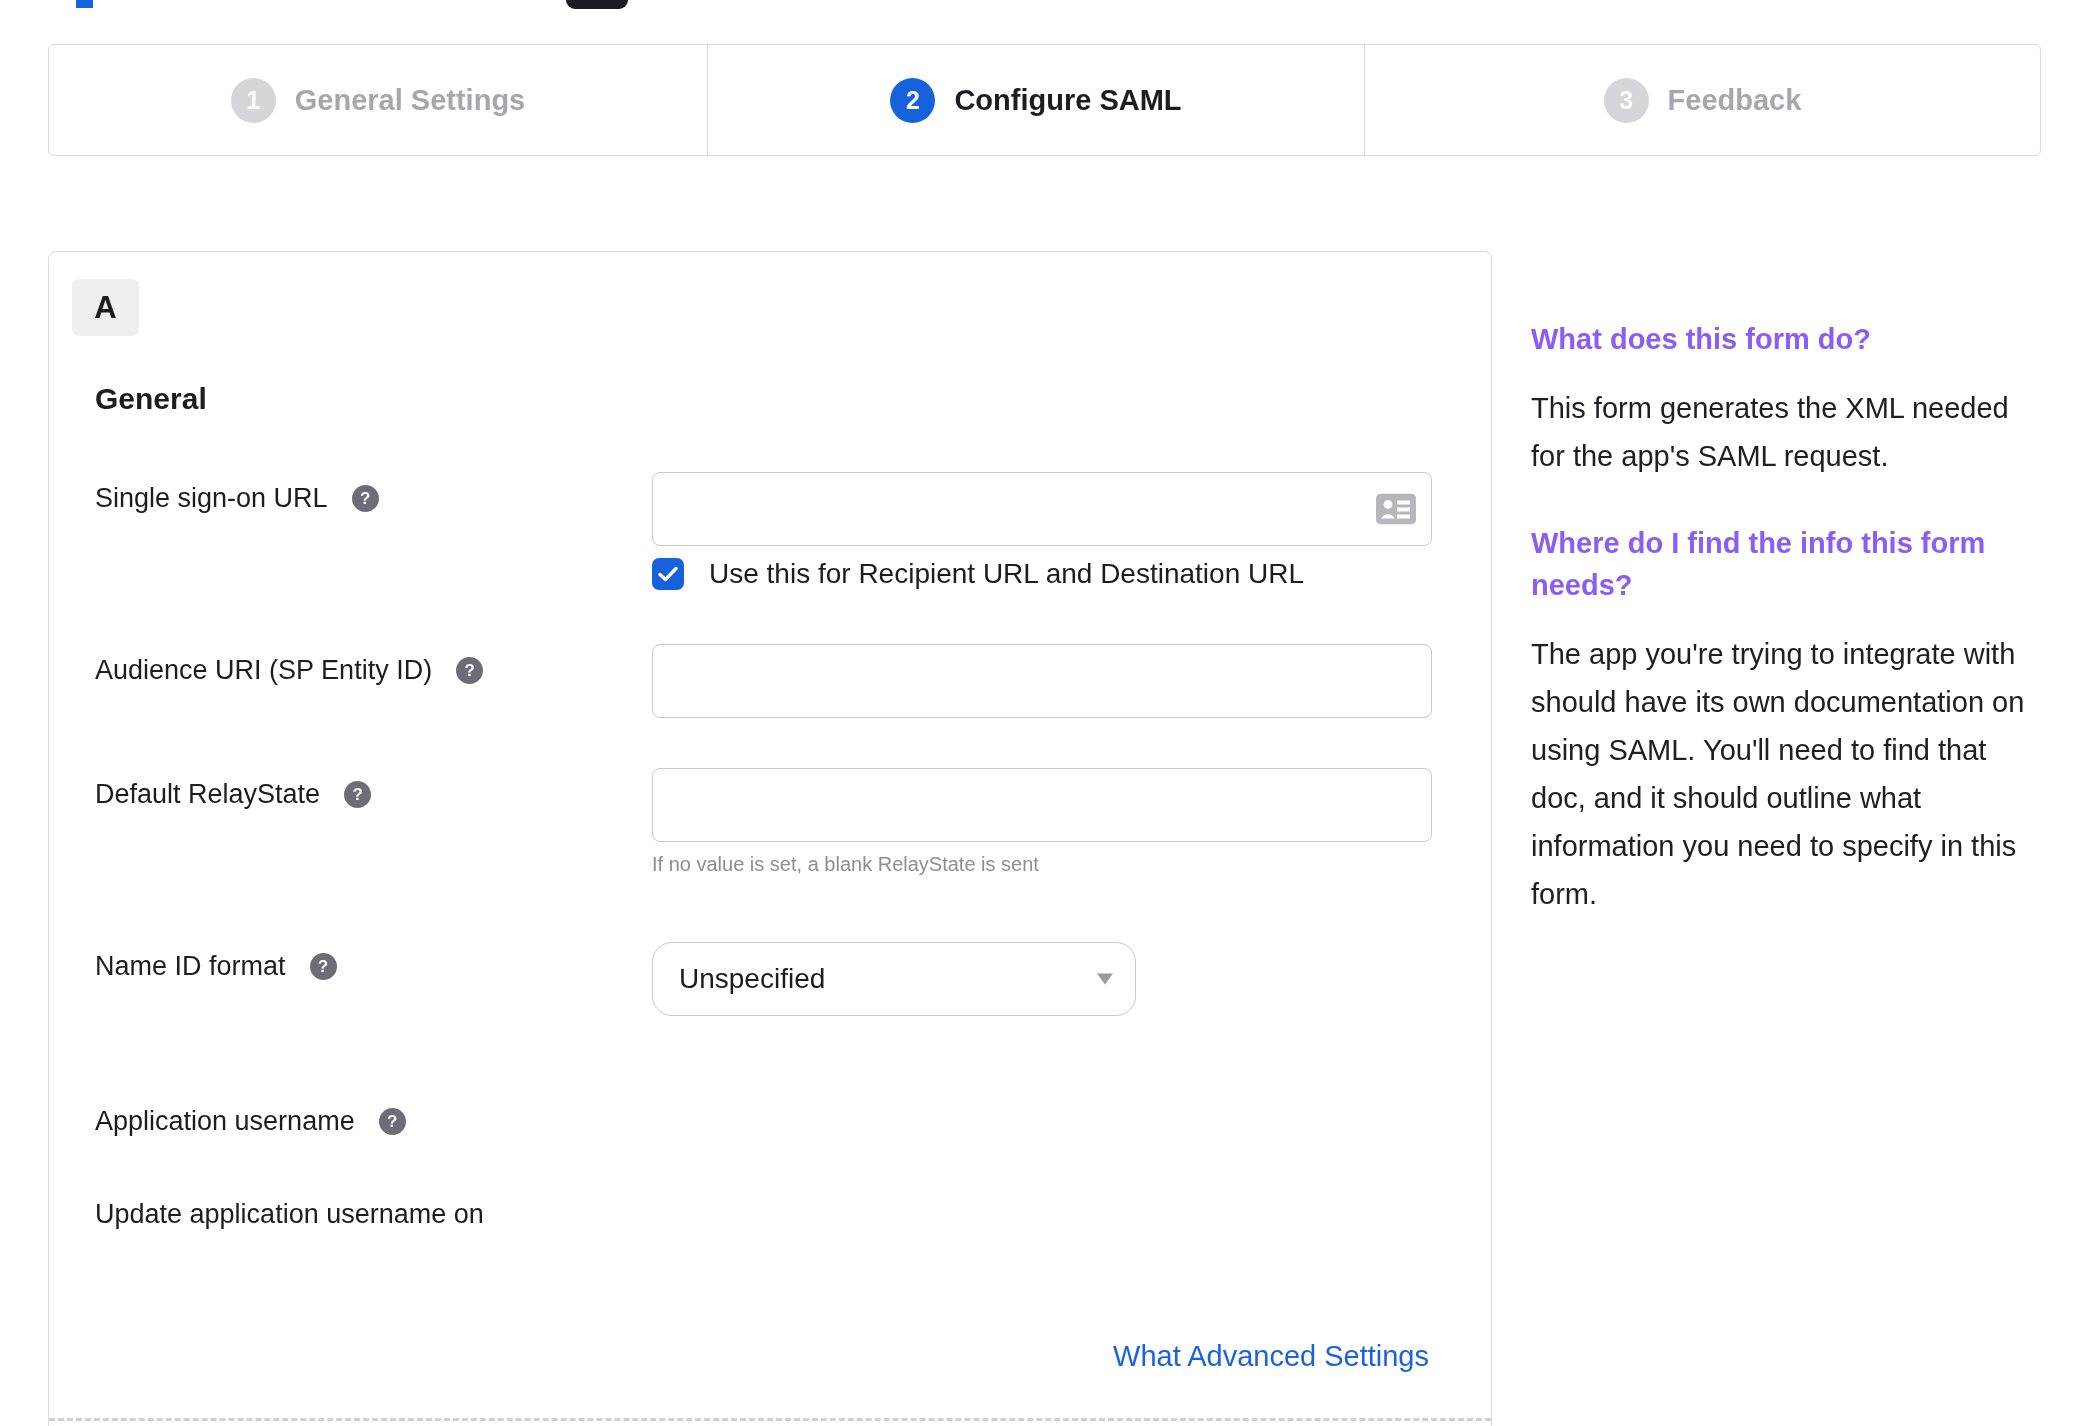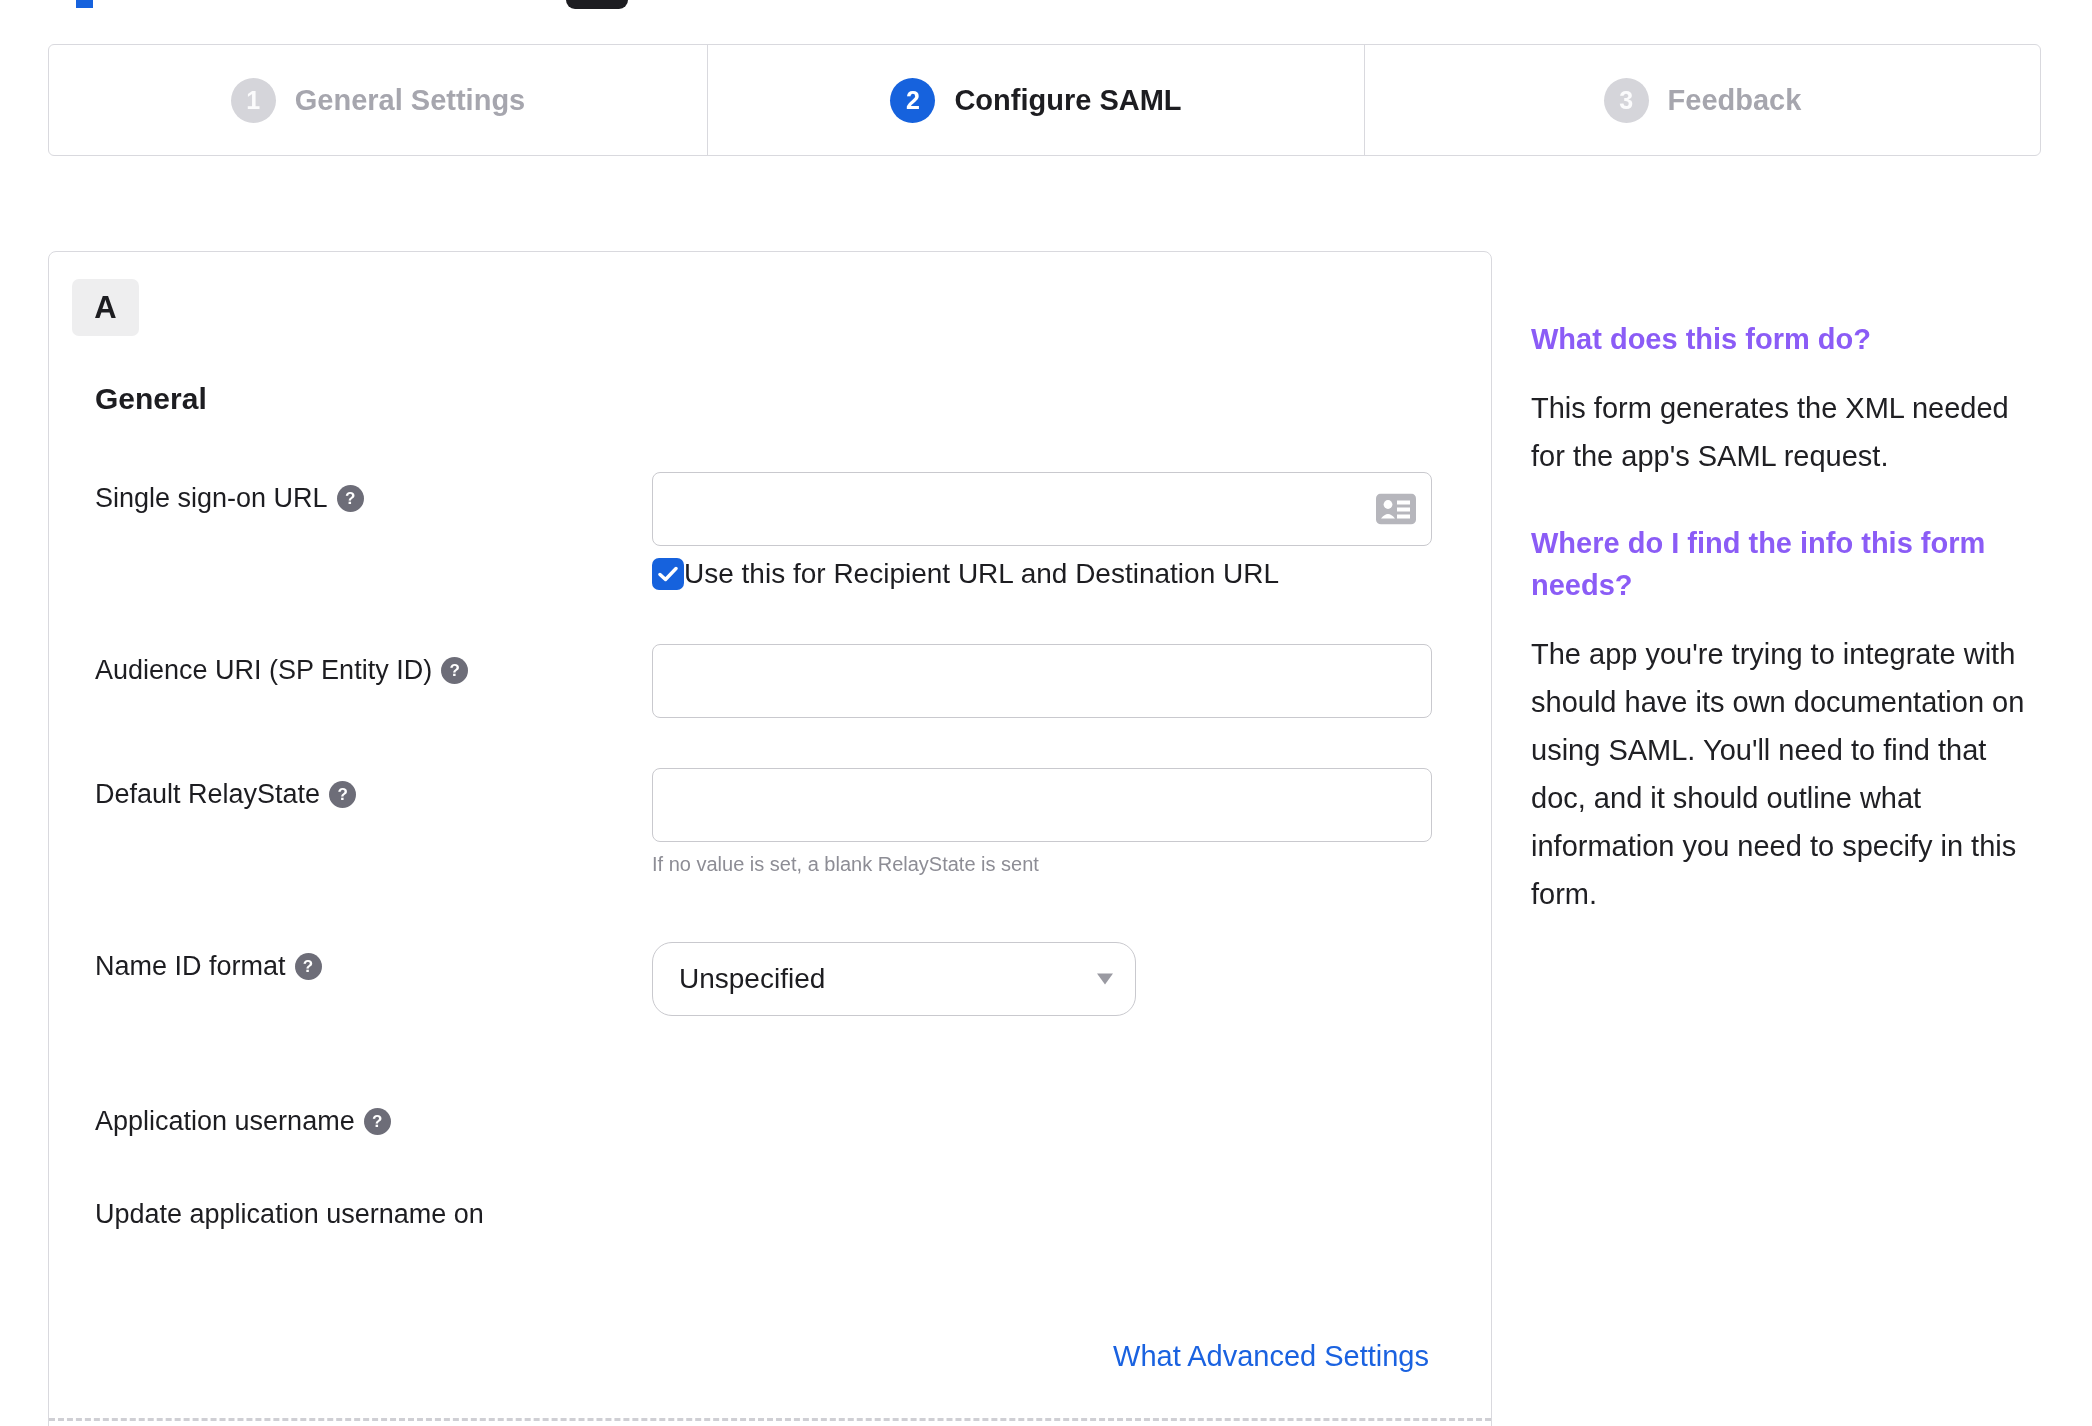--- a/index.html
+++ b/index.html
@@ -27,33 +27,33 @@
 
   
   .card { left:48px; top:251px; width:1444px; height:1220px; background:#fff;
           border:1px solid #d9d9de; border-radius:8px; }
   .section-badge { left:23px; top:27px; width:67px; height:57px; background:#eeeeef;
                    border-radius:7px; display:flex; align-items:center; justify-content:center;
                    font-size:31px; font-weight:600; color:#1d1d21; }
   .panel-title { left:114px; top:27px; height:57px; line-height:57px; font-size:31px; font-weight:bold; }
   .subsection-title { left:46px; top:130px; font-size:30px; font-weight:bold; }
 
-  .field-label { left:46px; display:flex; align-items:center; gap:9px; font-size:27px; color:#1d1d21; }
+  .field-label { left:46px; display:flex; align-items:center; gap:24px; font-size:27px; color:#1d1d21; }
   .help-icon { width:27px; height:27px; border-radius:50%; background:#6d6d78; color:#ffffff;
                font-size:17px; font-weight:bold; display:flex; align-items:center; justify-content:center;
                flex:0 0 auto; cursor:pointer; }
 
   .text-input { left:603px; width:780px; height:74px; border:1px solid #c9c9ce; border-radius:8px;
                 background:#fff; font-size:28px; padding:0 70px 0 24px; color:#1d1d21;
                 font-family:"Liberation Sans", sans-serif; outline:none; }
   .input-wrap { left:603px; width:780px; height:74px; }
   .input-wrap .text-input { left:0; width:100%; position:absolute; }
   .vcard-icon { position:absolute; right:16px; top:50%; transform:translateY(-50%); width:40px; height:31px; }
 
-  .checkbox-row { left:603px; display:flex; align-items:center; }
+  .checkbox-row { left:603px; display:flex; align-items:center; gap:25px; }
   .checkbox { width:32px; height:32px; border-radius:7px; background:#1662dd; display:flex;
               align-items:center; justify-content:center; cursor:pointer; flex:0 0 auto; }
   .checkbox svg { width:20px; height:16px; }
   .checkbox-label { font-size:28px; color:#1d1d21; }
 
   .hint-text { left:603px; font-size:20px; color:#8d8d95; }
 
   .select-box { left:603px; width:484px; height:74px; border:1px solid #c9c9ce; border-radius:20px;
                 background:#fff; display:flex; align-items:center; padding:0 26px; cursor:pointer; }
   .select-value { font-size:28px; color:#1d1d21; }

